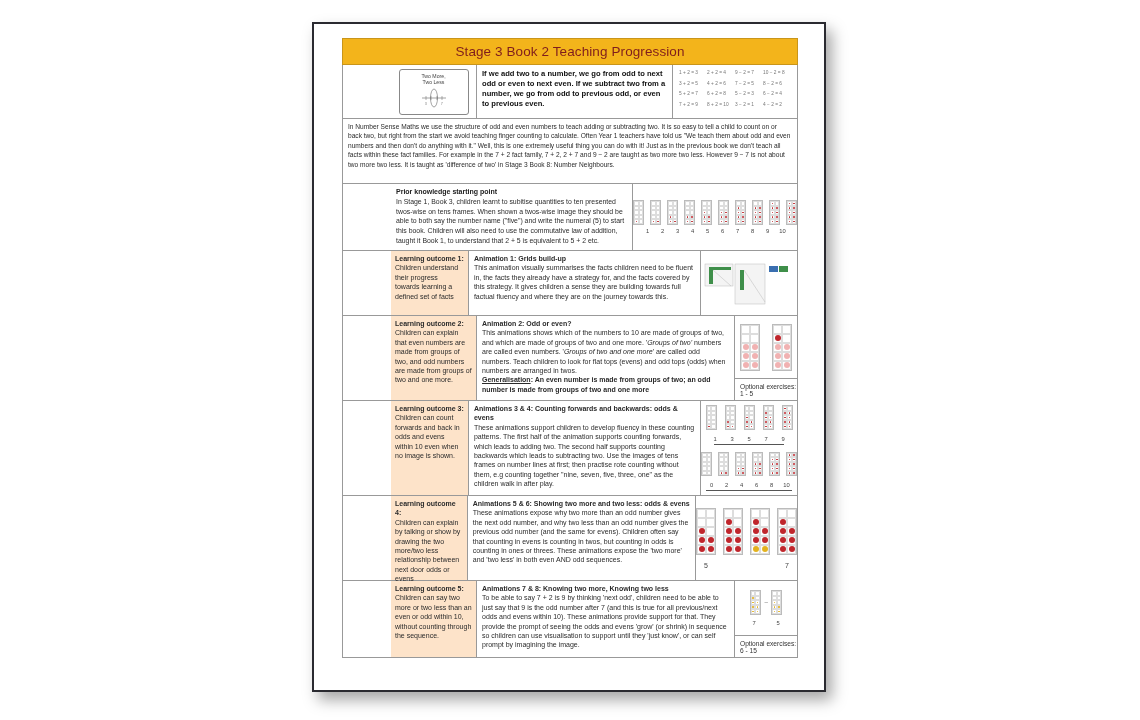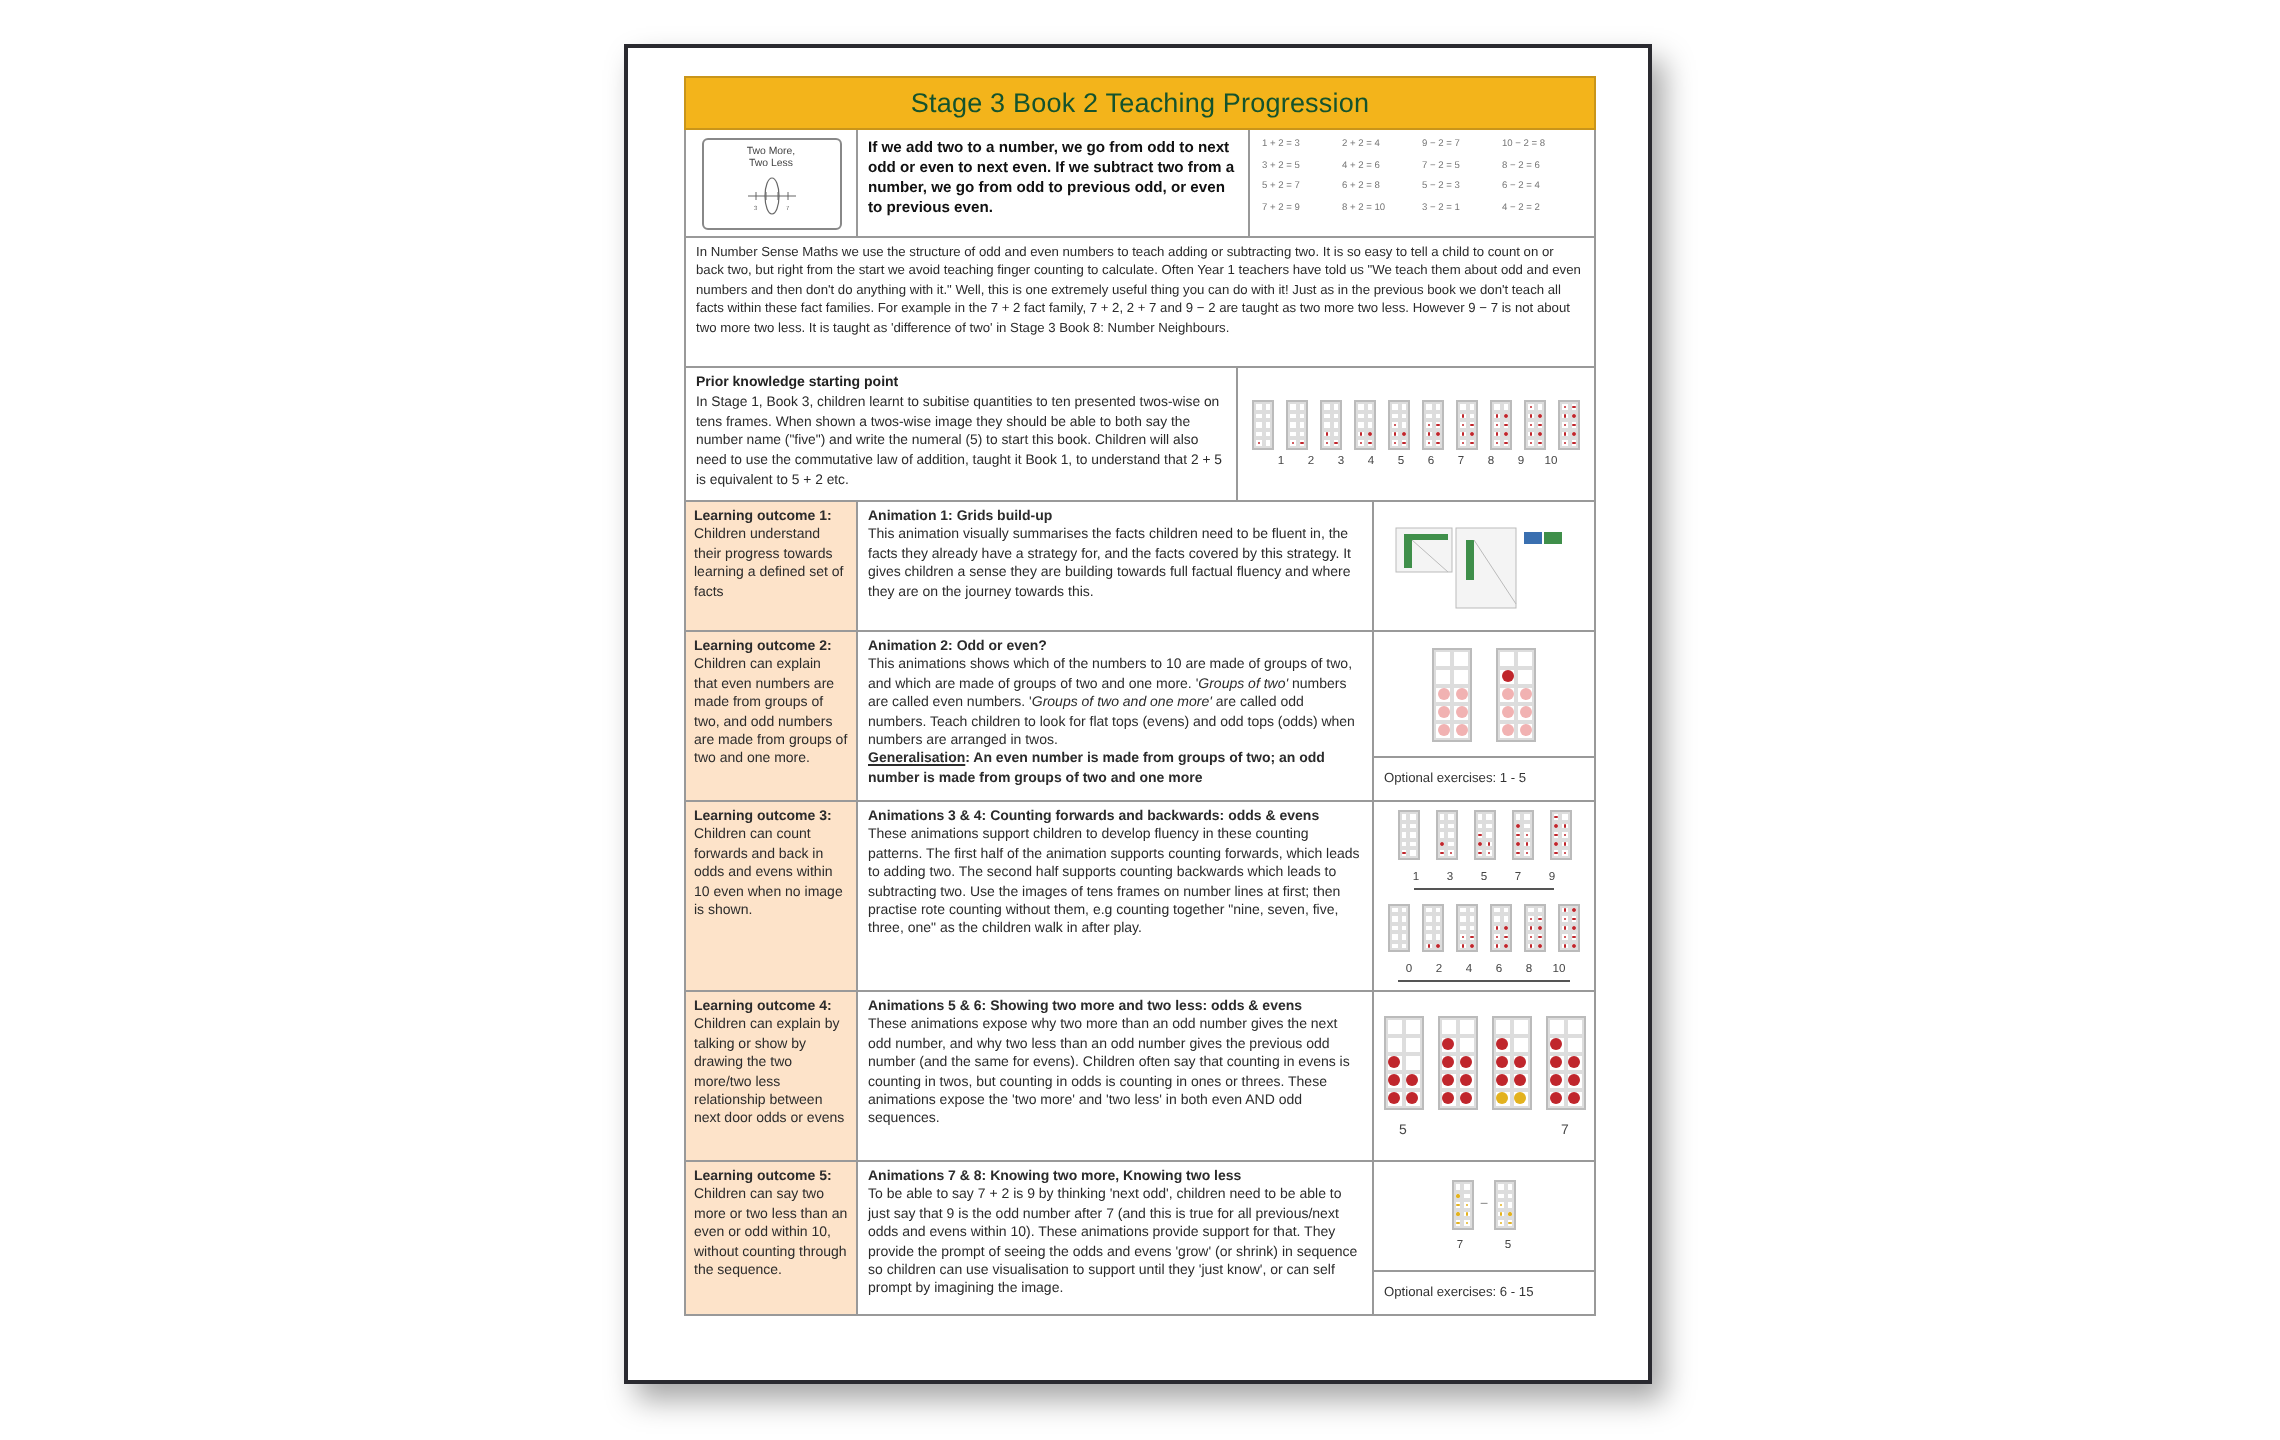--- a/index.html
+++ b/index.html
@@ -9,24 +9,24 @@
   .page {
     position: absolute; left: 312px; top: 22px; width: 514px; height: 670px;
     background: #fff; border: 2px solid #2a2a30;
     box-shadow: 6px 8px 14px rgba(0,0,0,0.35);
   }
   .sheet { position: absolute; left: 28px; top: 14px; width: 456px; }
 
   .title-bar {
     height: 27px; background: #f3b41b; border: 1px solid #c9951a;
     display: flex; align-items: center; justify-content: center;
-    font-size: 13.5px; color: #14532d; font-weight: normal; letter-spacing: 0.1px;
+    font-size: 13.5px; color: #7f1d1d; font-weight: normal; letter-spacing: 0.1px;
   }
 
-  .row { display: flex; border: 1px solid #999; border-top: none; background: #fff; }
+  .row { display: flex; border: 1px solid #999; border-top: none; background: #fff; padding-left: 48px; }
   .cell { border-right: 1px solid #999; }
   .cell:last-child { border-right: none; }
 
   .small { font-size: 6.6px; line-height: 9.4px; color: #2b2b2b; }
   .med { font-size: 7.3px; line-height: 10.2px; color: #222; }
 
   
   .intro { height: 54px; }
   .intro .thumb-cell { width: 86px; display: flex; align-items: center; justify-content: center; }
   .thumb-card {

